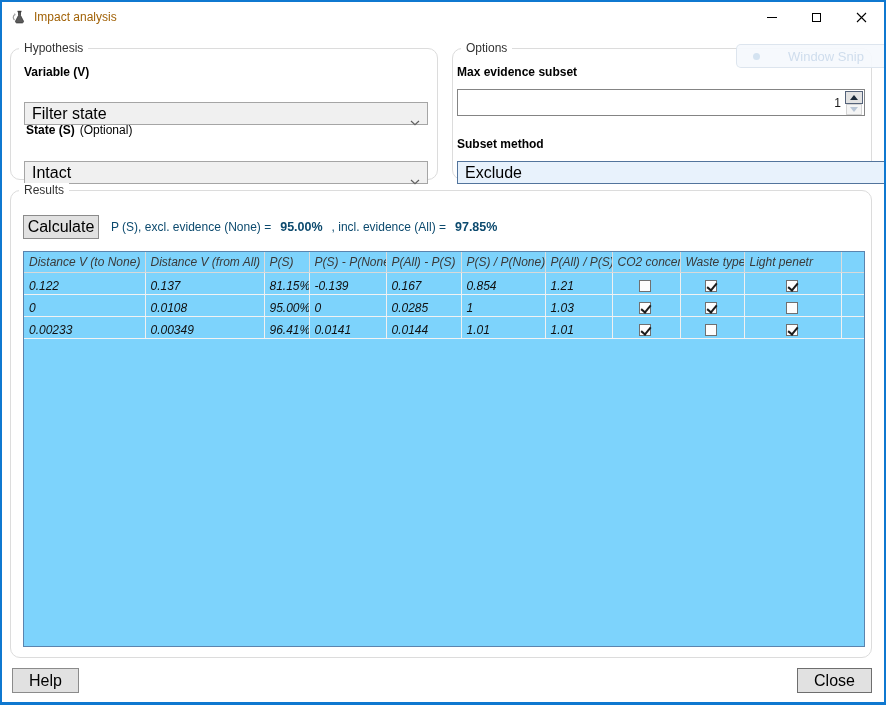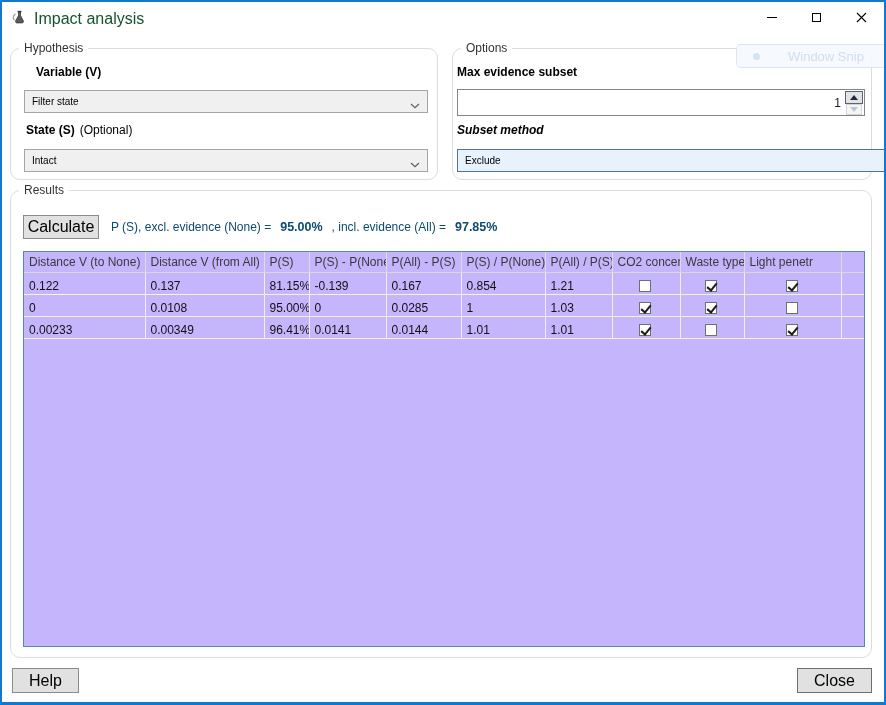--- a/index.html
+++ b/index.html
@@ -11,53 +11,53 @@
   *{box-sizing:border-box;margin:0;padding:0;}
   html,body{background:#555;font-family:"Liberation Sans","DejaVu Sans",sans-serif;}
   .window{
     position:relative;width:886px;height:705px;background:#fff;
     border:2px solid var(--window-border);border-bottom-width:3px;
     overflow:hidden;font-size:12px;color:#1a1a1a;
   }
   
   .titlebar{position:absolute;left:0;top:0;right:0;height:30px;background:#fff;}
   .title-icon{position:absolute;left:9px;top:7px;width:16px;height:16px;}
-  .title-text{position:absolute;left:32px;top:8px;font-size:16px;color:#14532d;}
+  .title-text{position:absolute;left:32px;top:8px;font-size:12px;color:#a16207;}
   .tb-buttons{position:absolute;right:0;top:0;height:30px;display:flex;}
   .tb-btn{width:45px;height:30px;display:flex;align-items:center;justify-content:center;background:#fff;}
   .glyph-min{width:10px;height:0;border-top:1px solid #000;}
   .glyph-max{width:9px;height:9px;border:1px solid #000;}
   
   .groupbox{position:absolute;border:1px solid #dcdcdc;border-radius:10px;background:#fff;}
   .group-label{position:absolute;top:-8px;left:8px;background:#fff;padding:0 5px;color:#333;font-size:12px;}
   .field-label{position:absolute;font-weight:bold;font-size:12px;color:#000;white-space:nowrap;}
   .field-label .optional{font-weight:normal;margin-left:5px;}
   
   .combo{position:absolute;height:23px;background:#f0f0f0;border:1px solid #a5a5a5;
-    display:flex;align-items:center;padding:0 7px;font-size:10px;color:#000;cursor:default;}
+    display:flex;align-items:center;padding:0 7px;font-size:16px;color:#000;cursor:default;margin-top:12px;}
   .combo .chev{position:absolute;right:7px;top:9px;}
   .combo.focused{background:var(--focus-bg);border-color:var(--focus-border);}
   .num-input{position:absolute;height:27px;background:#fff;border:1px solid #848484;}
   .num-value{position:absolute;right:23px;top:6px;font-size:12px;}
   .spinner{position:absolute;right:1px;top:1px;width:18px;height:23px;}
   .spin-up{position:absolute;left:0;top:0;width:18px;height:13px;background:#e3e3e3;
     border:1px solid #55637a;display:flex;align-items:center;justify-content:center;}
   .spin-down{position:absolute;left:1px;top:13px;width:16px;height:11px;background:#f5f5f5;
     border:1px solid #d4d4d4;display:flex;align-items:center;justify-content:center;}
   .arrow-up{width:0;height:0;border-left:4px solid transparent;border-right:4px solid transparent;border-bottom:5px solid #1c2a3a;}
   .arrow-down{width:0;height:0;border-left:4px solid transparent;border-right:4px solid transparent;border-top:5px solid #b9c6d6;}
   
   .btn{position:absolute;background:#e1e1e1;border:1px solid #8b8b8b;
     display:flex;align-items:center;justify-content:center;font-size:16px;color:#000;cursor:default;}
   .btn.default{border-color:#6e6e6e;}
   
   .summary{position:absolute;white-space:nowrap;font-size:12px;color:#0c4a6e;}
   .summary b{margin:0 9px;font-size:12.5px;}
   
-  .table-wrap{position:absolute;background:#c4b5fd;border:1px solid var(--table-border);overflow:hidden;}
+  .table-wrap{position:absolute;background:#7dd3fc;border:1px solid var(--table-border);overflow:hidden;font-style:italic;}
   table.results-table{border-collapse:collapse;table-layout:fixed;width:840px;font-size:12px;}
   .results-table th{font-weight:normal;text-align:left;color:#3a3a3a;height:20px;
     padding:1px 2px 1px 5px;border-right:1px solid #dcdcdc;border-bottom:1px solid #d9d9d9;
     white-space:nowrap;overflow:hidden;}
   .results-table td{height:20px;padding:6px 2px 1px 5px;border-right:1px solid #f0f0f0;
     border-bottom:1px solid #f2f2f2;white-space:nowrap;overflow:hidden;color:#111;}
   .results-table td.cb-cell{text-align:center;padding-left:0;}
   .cb{display:inline-block;width:12px;height:12px;border:1px solid #707070;background:#fdfdfd;
     position:relative;vertical-align:middle;}
   .cb.checked::after{content:"";position:absolute;left:3px;top:0px;width:4px;height:8px;
@@ -93,21 +93,21 @@
       <div class="tb-btn">
         <svg width="11" height="11" viewBox="0 0 11 11">
             <path d="M1 1l9 9M10 1l-9 9" stroke="#000" stroke-width="1.1"></path>
           </svg>
       </div>
     </div>
   </div>
 
   <div class="groupbox" style="left:8px;top:46px;width:428px;height:132px;">
     <span class="group-label">Hypothesis</span>
-    <span class="field-label" style="left:25px;top:16px;">
+    <span class="field-label" style="left:13px;top:16px;">
       <span>Variable (V)</span>
     </span>
     <div class="combo" style="left:13px;top:41px;width:404px;">
       <span>Filter state</span>
       <span class="chev">
         <svg width="10" height="6">
             <polyline points="1,1 5,4.6 9,1" fill="none" stroke="#5f5f5f" stroke-width="1.2"></polyline>
           </svg>
       </span>
     </div>
@@ -133,21 +133,21 @@
       <span class="num-value">1</span>
       <div class="spinner">
         <div class="spin-up">
             <span class="arrow-up"></span>
           </div>
         <div class="spin-down">
             <span class="arrow-down"></span>
           </div>
       </div>
     </div>
-    <span class="field-label" style="left:4px;top:74px;font-style:italic;">
+    <span class="field-label" style="left:4px;top:88px;">
       <span>Subset method</span>
     </span>
     <div class="combo focused" style="left:4px;top:100px;width:454px;">
       <span>Exclude</span>
       <span class="chev">
         <svg width="10" height="6">
             <polyline points="1,1 5,4.6 9,1" fill="none" stroke="#333" stroke-width="1.2"></polyline>
           </svg>
       </span>
     </div>

